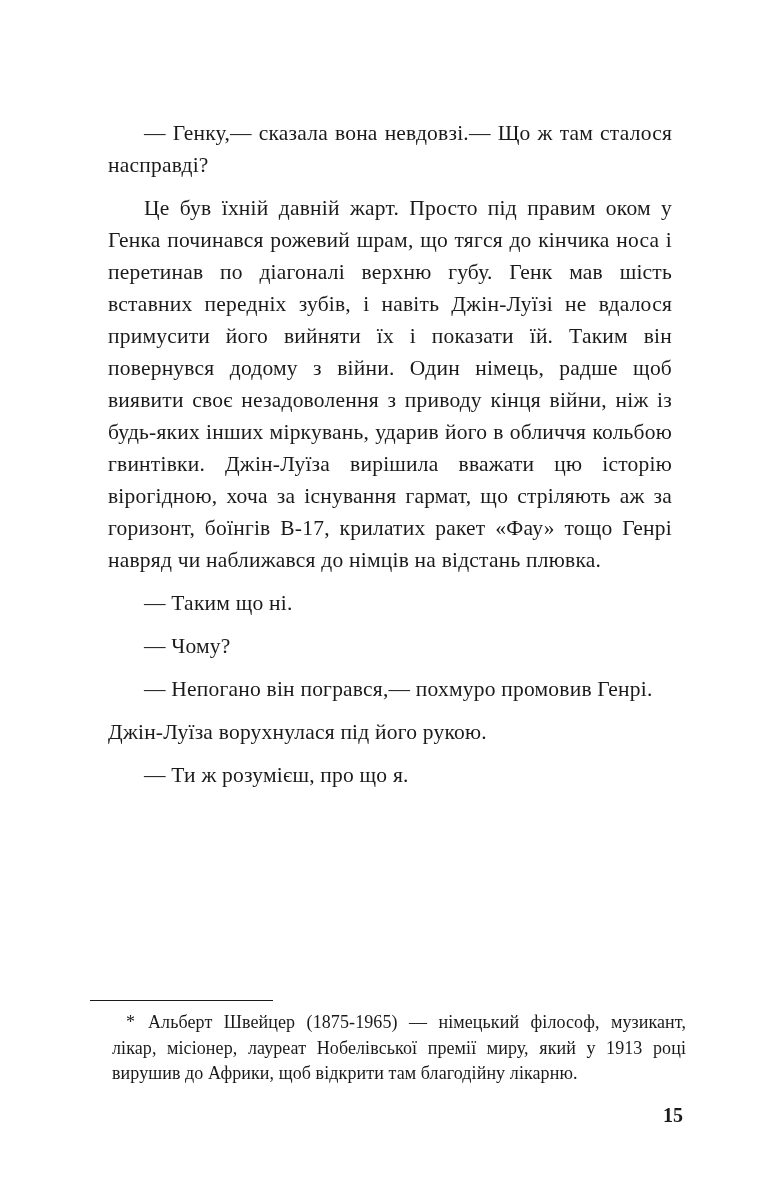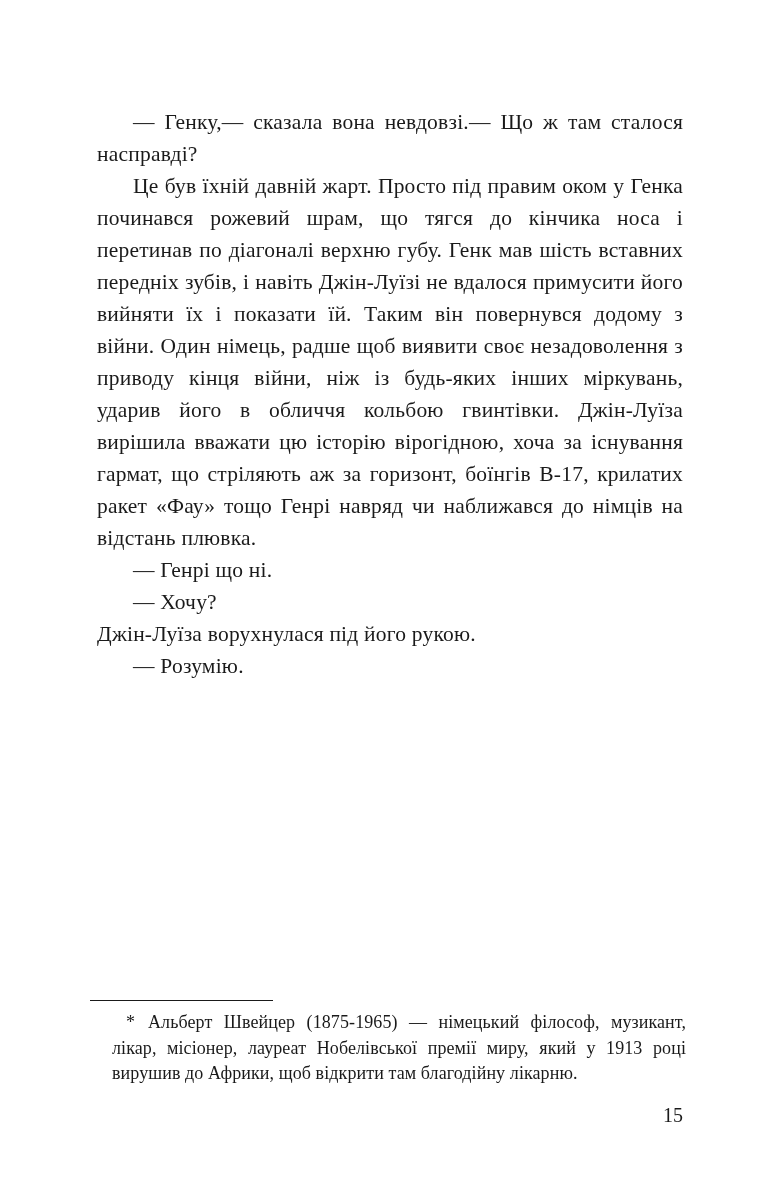--- a/index.html
+++ b/index.html
@@ -21,21 +21,21 @@
     box-sizing: border-box;
     padding: 0;
   }
   .text-block {
     position: absolute;
     left: 97px;
     top: 106px;
     width: 586px;
   }
   p {
-    margin: 0;
+    margin: 11px;
     font-size: 21.5px;
     line-height: 32px;
     text-align: justify;
     text-justify: inter-word;
     text-indent: 36px;
     hyphens: manual;
     letter-spacing: 0.01em;
   }
   p.noindent {
     text-indent: 0;
@@ -73,34 +73,36 @@
     font-size: 18px;
   }
   .page-number {
     position: absolute;
     left: 0;
     top: 1104px;
     width: 683px;
     text-align: right;
     font-size: 20px;
     color: #1a1a1a;
+    font-weight: bold;
   }
 </style>
 </head>
 <body>
 
 <div class="page">
 
   <div class="text-block">
     <p class="para">— Генку,— сказала вона невдовзі.— Що ж там сталося насправді?</p>
     <p class="para">Це був їхній давній жарт. Просто під правим оком у Генка починався рожевий шрам, що тягся до кінчика носа і перетинав по діагоналі верхню губу. Генк мав шість вставних передніх зубів, і навіть Джін-Луїзі не вдалося примусити його вийняти їх і показати їй. Таким він повернувся додому з війни. Один німець, радше щоб виявити своє незадоволення з приводу кінця війни, ніж із будь-яких інших міркувань, ударив його в обличчя кольбою гвинтівки. Джін-Луїза вирішила вважати цю історію вірогідною, хоча за існування гармат, що стріляють аж за горизонт, боїнгів B-17, крилатих ракет «Фау» тощо Генрі навряд чи наближався до німців на відстань плювка.</p>
-    <p class="para">— Генрі що ні.</p>
-    <p class="para">— Хочу?</p>
+    <p class="para">— Таким що ні.</p>
+    <p class="para">— Чому?</p>
+    <p class="para">— Непогано він погрався,— похмуро промовив Генрі.</p>
     <p class="para noindent">Джін-Луїза ворухнулася під його рукою.</p>
-    <p class="para">— Розумію.</p>
+    <p class="para">— Ти ж розумієш, про що я.</p>
   </div>
 
   <div class="footnote-zone">
     <div class="footnote-rule"></div>
     <p class="footnote"><span class="star">*</span><span>Альберт Швейцер (1875-1965) — німецький філософ, музикант, лікар, місіонер, лауреат Нобелівської премії миру, який у 1913 році вирушив до Африки, щоб відкрити там благодійну лікарню.</span></p>
   </div>
 
   <div class="page-number">15</div>
 
 </div>

